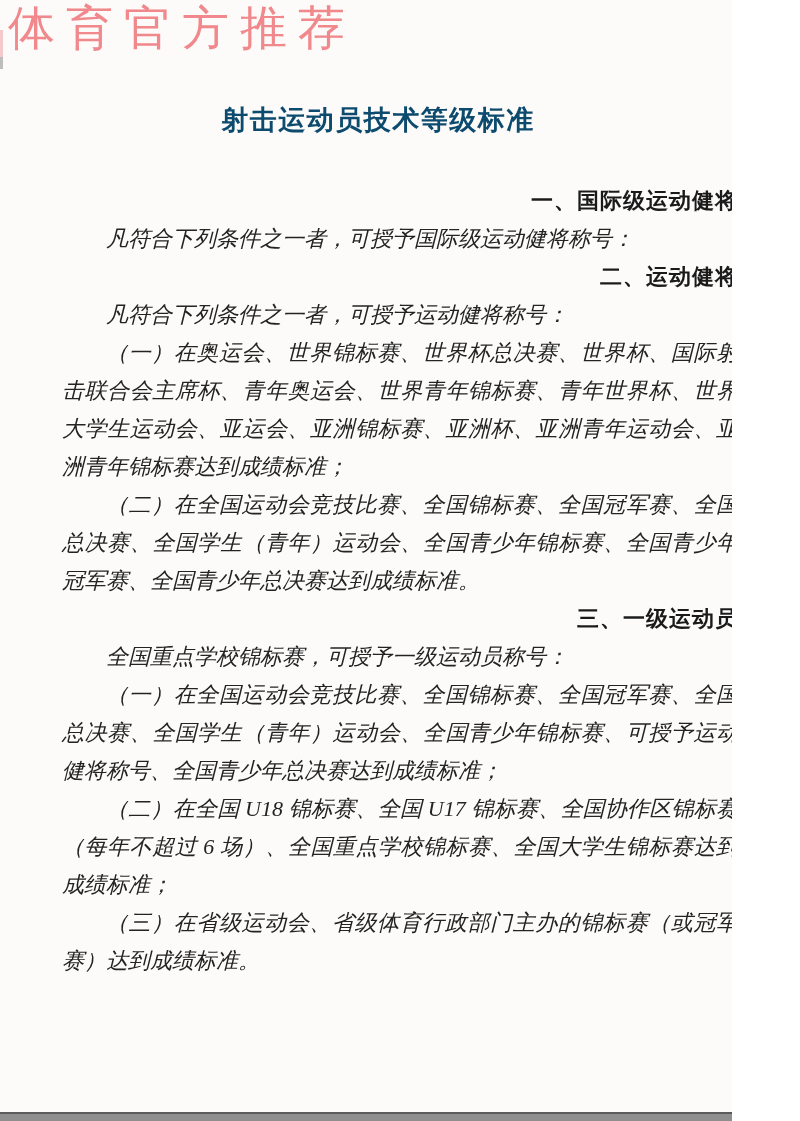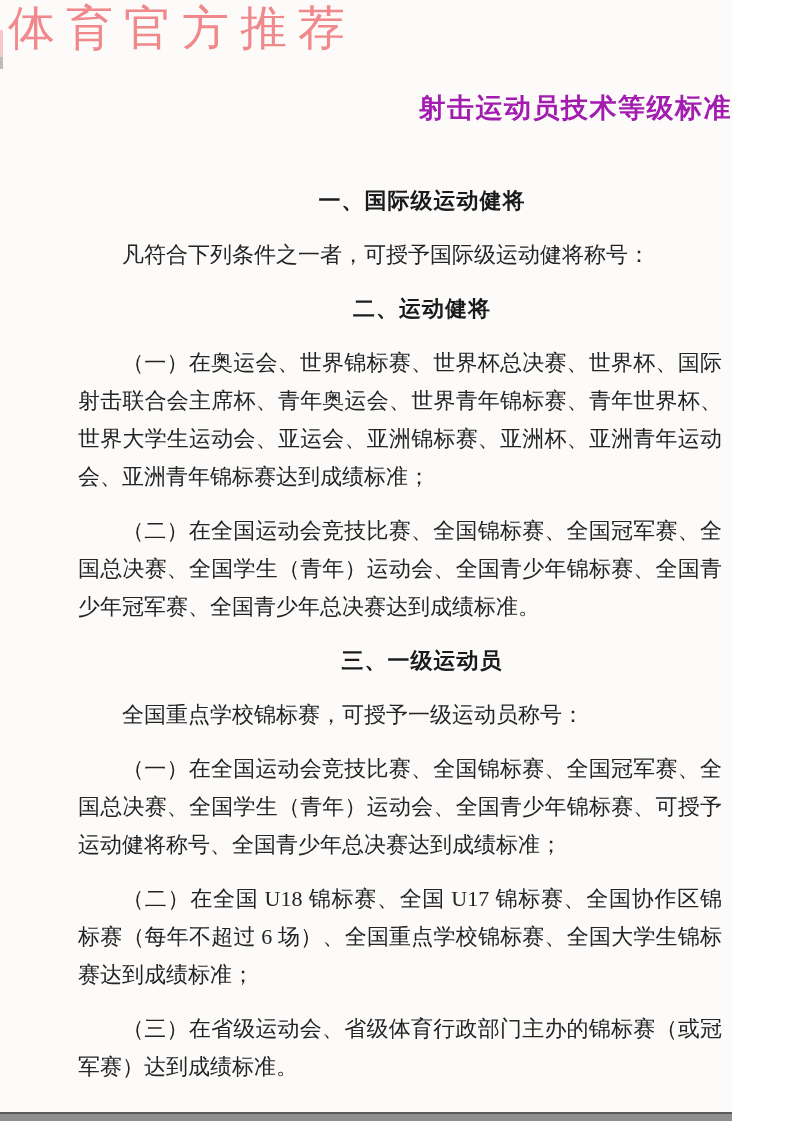--- a/index.html
+++ b/index.html
@@ -40,51 +40,52 @@
     top: 57px;
     width: 3px;
     height: 12px;
     background: #bdbdbd;
   }
   .doc-title {
     position: absolute;
     top: 90px;
     left: 0;
     width: 100%;
-    margin: 0;
-    text-align: right;
+    margin: 12px;
+    text-align: center;
     font-family: "Liberation Serif", serif;
     font-weight: 700;
     font-size: 27px;
     letter-spacing: 1.5px;
-    color: #a21caf;
+    color: #0c4a6e;
   }
   .body-text {
     position: absolute;
     left: 62px;
     top: 182px;
     width: 676px;
     font-size: 22px;
     line-height: 38px;
     color: #232323;
     text-align: justify;
   }
   .body-text p {
-    margin: 16px;
+    margin: 0;
     text-indent: 2em;
+    font-style: italic;
   }
   .sec-heading {
     margin: 0;
     font-size: 22px;
     line-height: 38px;
     font-family: "Liberation Sans", sans-serif;
     font-weight: 700;
     color: #1a1a1a;
     text-indent: 2em;
-    text-align: center;
+    text-align: right;
     letter-spacing: 1px;
   }
   .page-bottom-edge {
     position: absolute;
     left: 0;
     bottom: 0;
     width: 100%;
     height: 9px;
     box-sizing: border-box;
     background: #8e8e8e;
@@ -102,20 +103,21 @@
   <div class="edge-gray-artifact"></div>
 
   <h1 class="doc-title">射击运动员技术等级标准</h1>
 
   <div class="body-text">
 
     <h2 class="sec-heading">一、国际级运动健将</h2>
     <p>凡符合下列条件之一者，可授予国际级运动健将称号：</p>
 
     <h2 class="sec-heading">二、运动健将</h2>
+    <p>凡符合下列条件之一者，可授予运动健将称号：</p>
     <p>（一）在奥运会、世界锦标赛、世界杯总决赛、世界杯、国际射击联合会主席杯、青年奥运会、世界青年锦标赛、青年世界杯、世界大学生运动会、亚运会、亚洲锦标赛、亚洲杯、亚洲青年运动会、亚洲青年锦标赛达到成绩标准；</p>
     <p>（二）在全国运动会竞技比赛、全国锦标赛、全国冠军赛、全国总决赛、全国学生（青年）运动会、全国青少年锦标赛、全国青少年冠军赛、全国青少年总决赛达到成绩标准。</p>
 
     <h2 class="sec-heading">三、一级运动员</h2>
     <p>全国重点学校锦标赛，可授予一级运动员称号：</p>
     <p>（一）在全国运动会竞技比赛、全国锦标赛、全国冠军赛、全国总决赛、全国学生（青年）运动会、全国青少年锦标赛、可授予运动健将称号、全国青少年总决赛达到成绩标准；</p>
     <p>（二）在全国 U18 锦标赛、全国 U17 锦标赛、全国协作区锦标赛（每年不超过 6 场）、全国重点学校锦标赛、全国大学生锦标赛达到成绩标准；</p>
     <p>（三）在省级运动会、省级体育行政部门主办的锦标赛（或冠军赛）达到成绩标准。</p>
 
   </div>

